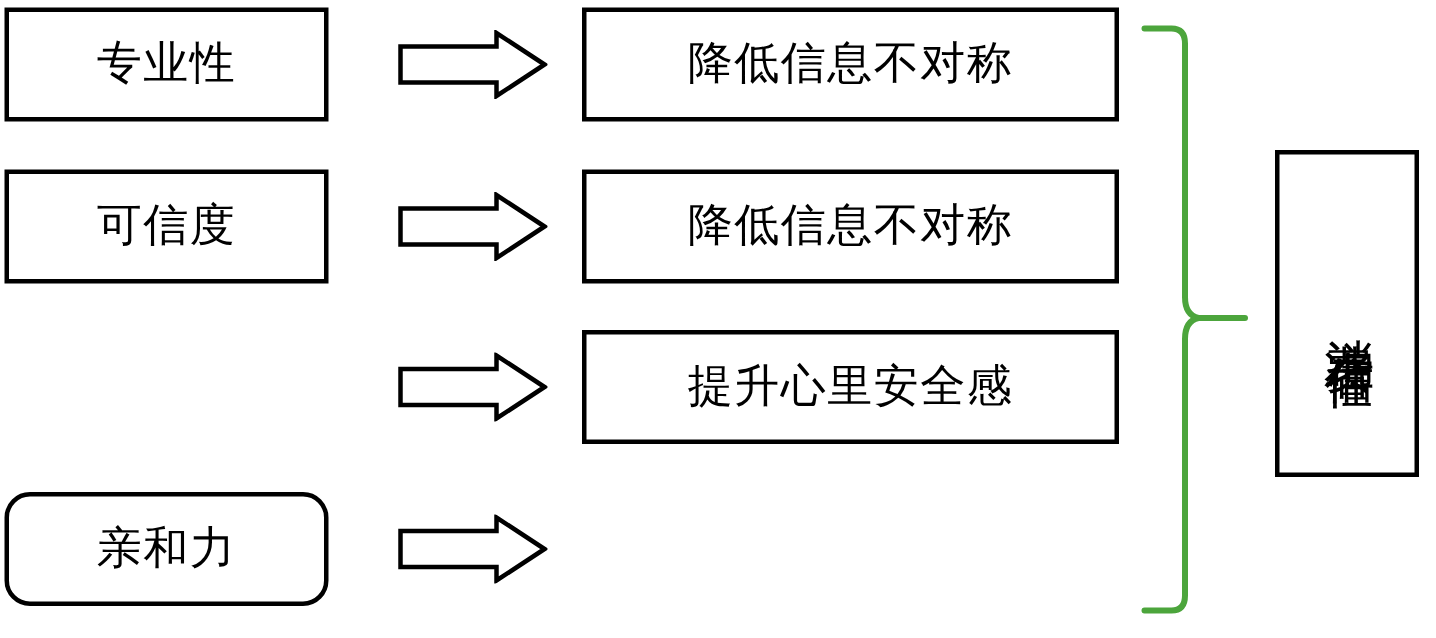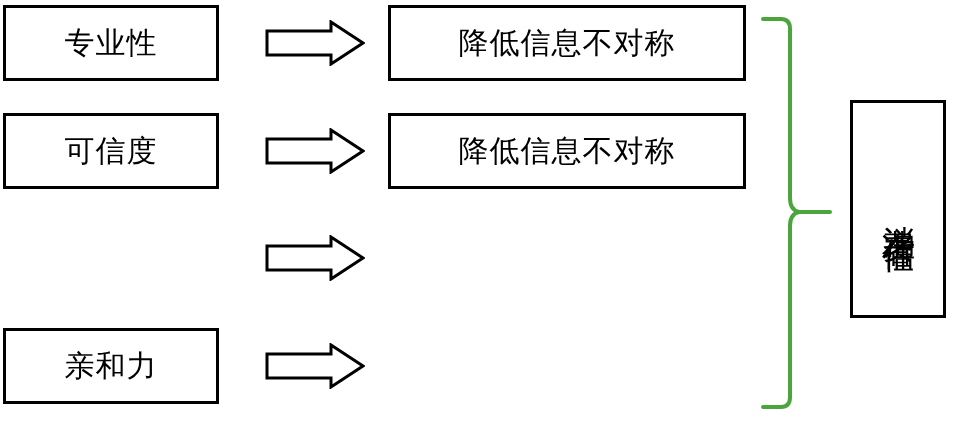--- a/index.html
+++ b/index.html
@@ -38,21 +38,21 @@
   .right-box {
     width: 358px;
     height: 76px;
     left: 388px;
     font-size: 30px;
     letter-spacing: 1px;
   }
   .row1 { top: 5px; }
   .row2 { top: 113px; }
   .row3 { top: 220px; }
-  .row4 { top: 328px; }
+  .row4 { top: 328px; border-radius: 17px; }
 
   .arrow {
     position: absolute;
     left: 265px;
     width: 100px;
     height: 46px;
   }
   .arrow svg { display: block; }
   .arrow.row1 { top: 20px; }
   .arrow.row2 { top: 128px; }
@@ -117,20 +117,23 @@
   </div>
   <div class="box right-box row2">
     <span>降低信息不对称</span>
   </div>
 
   <div class="arrow row3">
     <svg width="100" height="46" viewBox="0 0 100 46">
       <polygon points="2,11 66,11 66,2 98,23 66,44 66,35 2,35" fill="#ffffff" stroke="#000000" stroke-width="3" stroke-linejoin="miter"></polygon>
     </svg>
   </div>
+  <div class="box right-box row3">
+    <span>提升心里安全感</span>
+  </div>
 
   <div class="box left-box row4">
     <span>亲和力</span>
   </div>
   <div class="arrow row4">
     <svg width="100" height="46" viewBox="0 0 100 46">
       <polygon points="2,11 66,11 66,2 98,23 66,44 66,35 2,35" fill="#ffffff" stroke="#000000" stroke-width="3" stroke-linejoin="miter"></polygon>
     </svg>
   </div>
 

